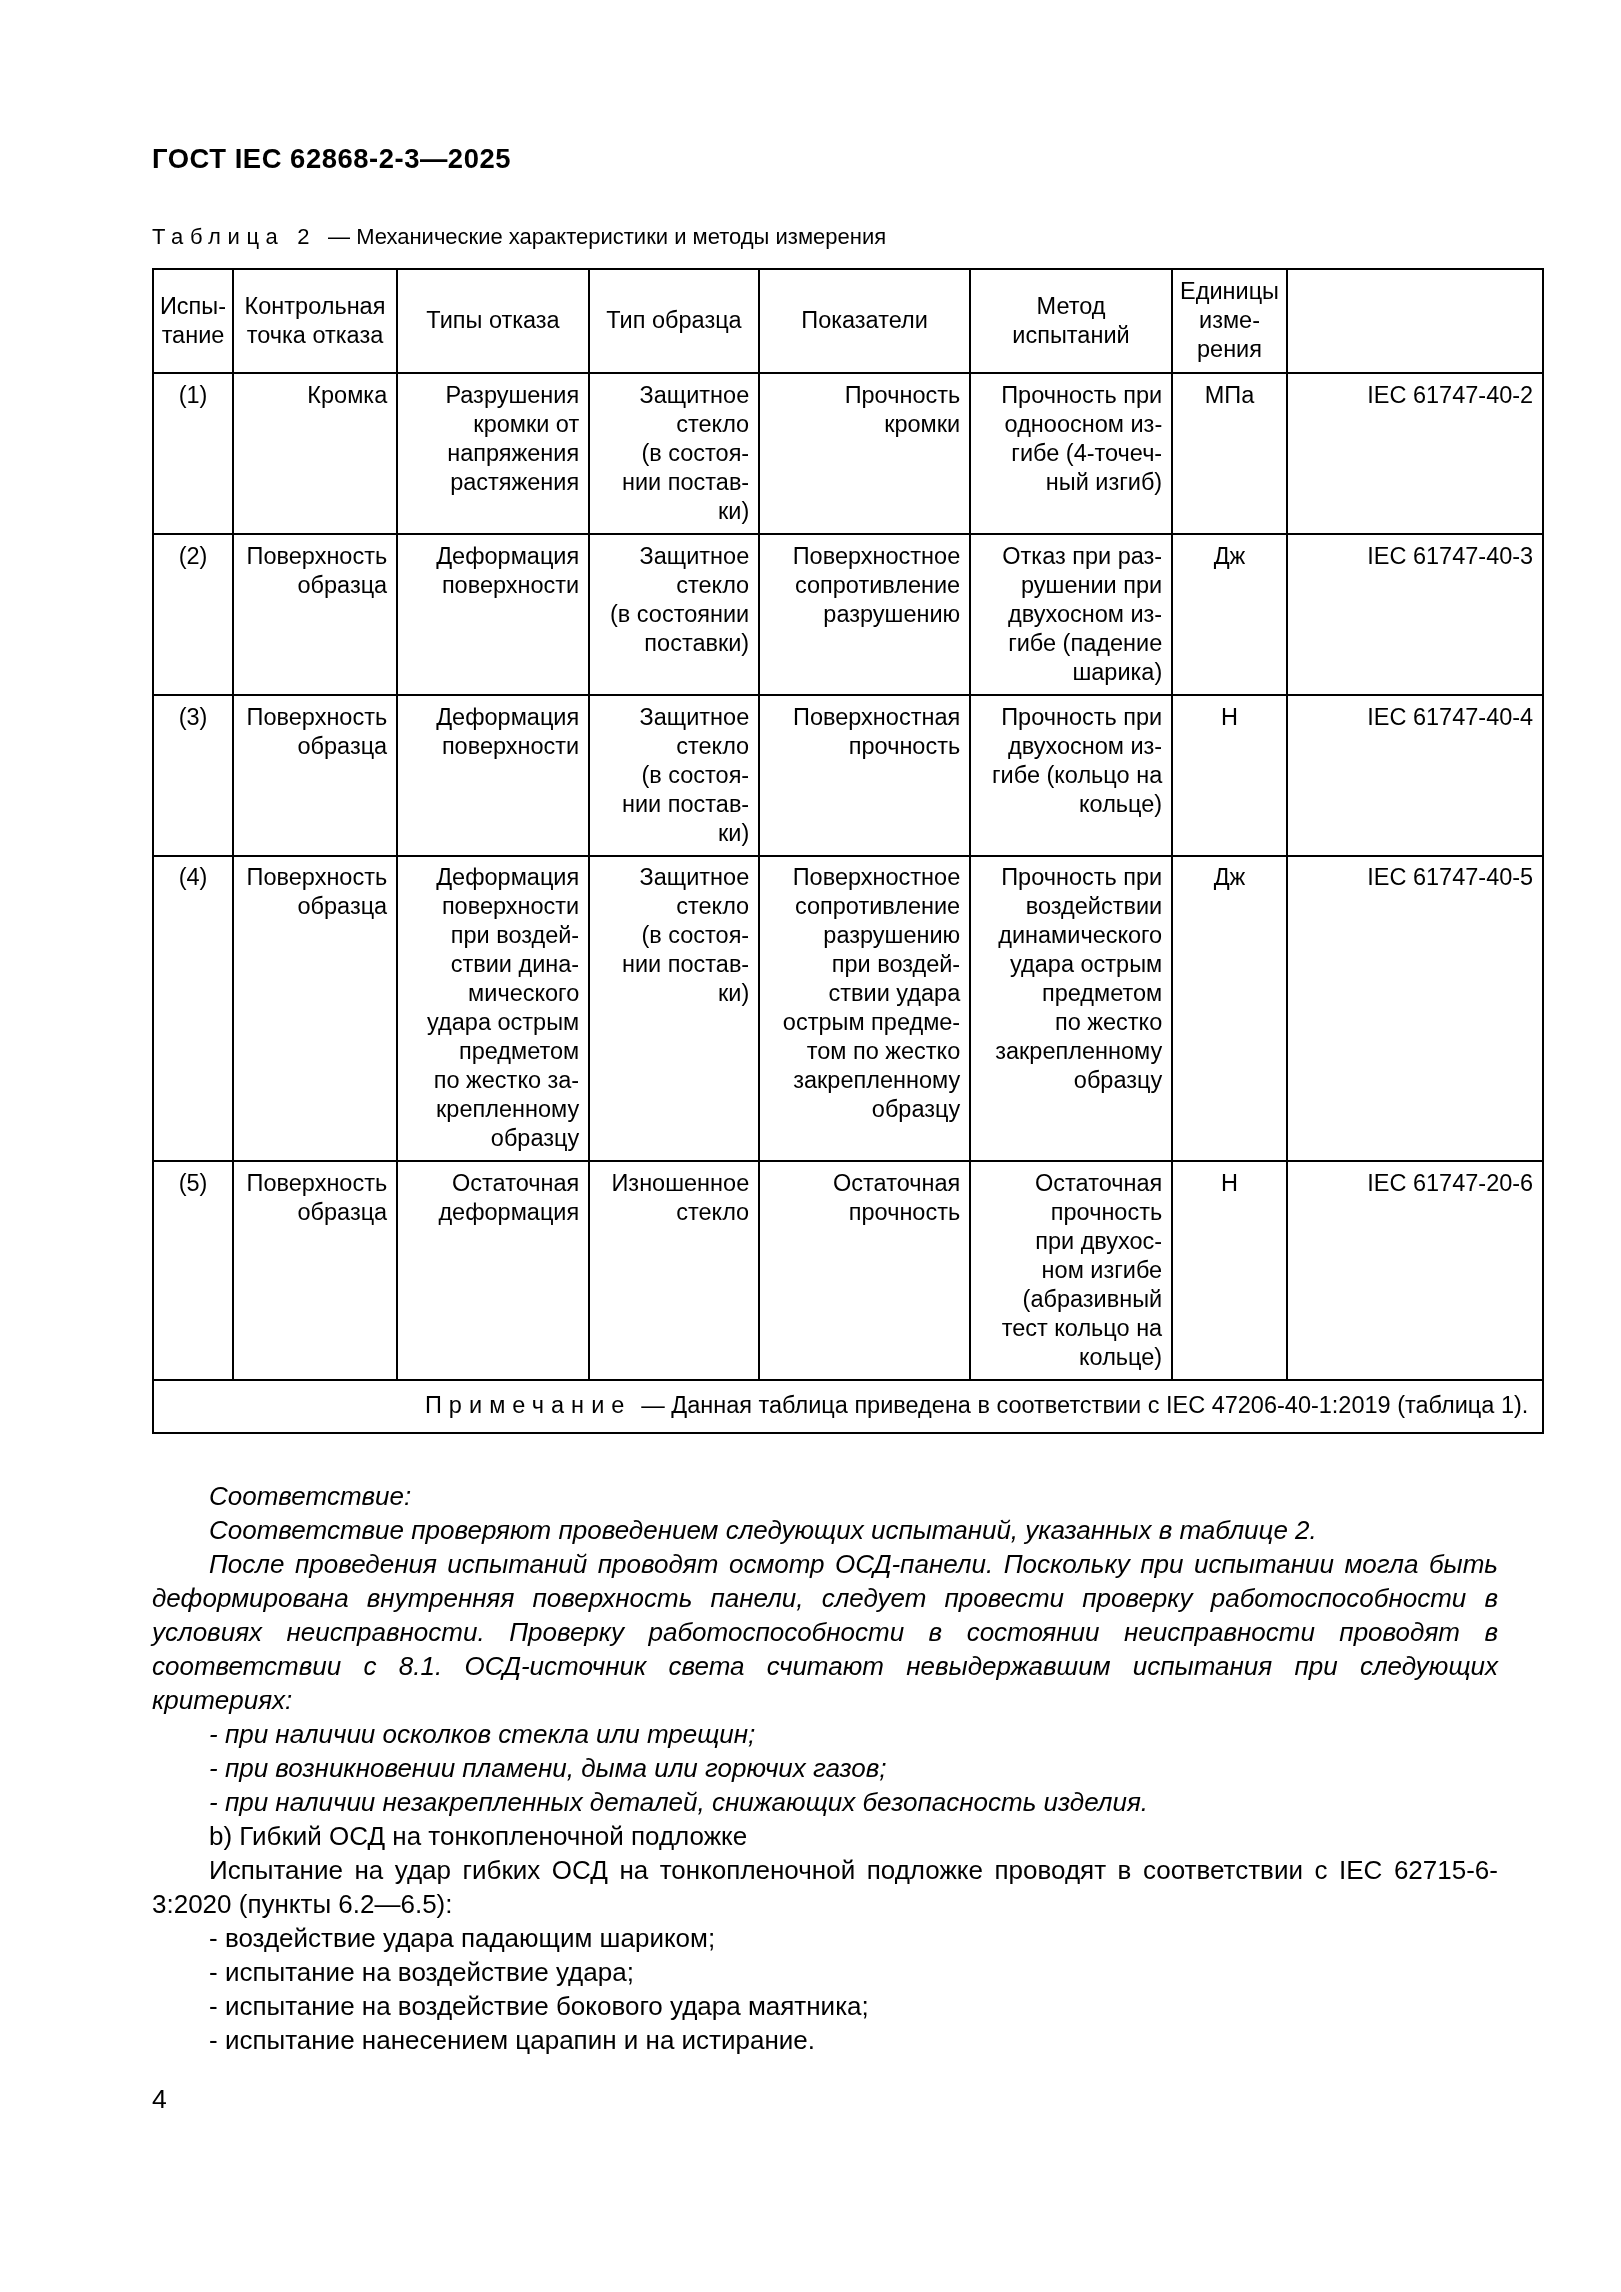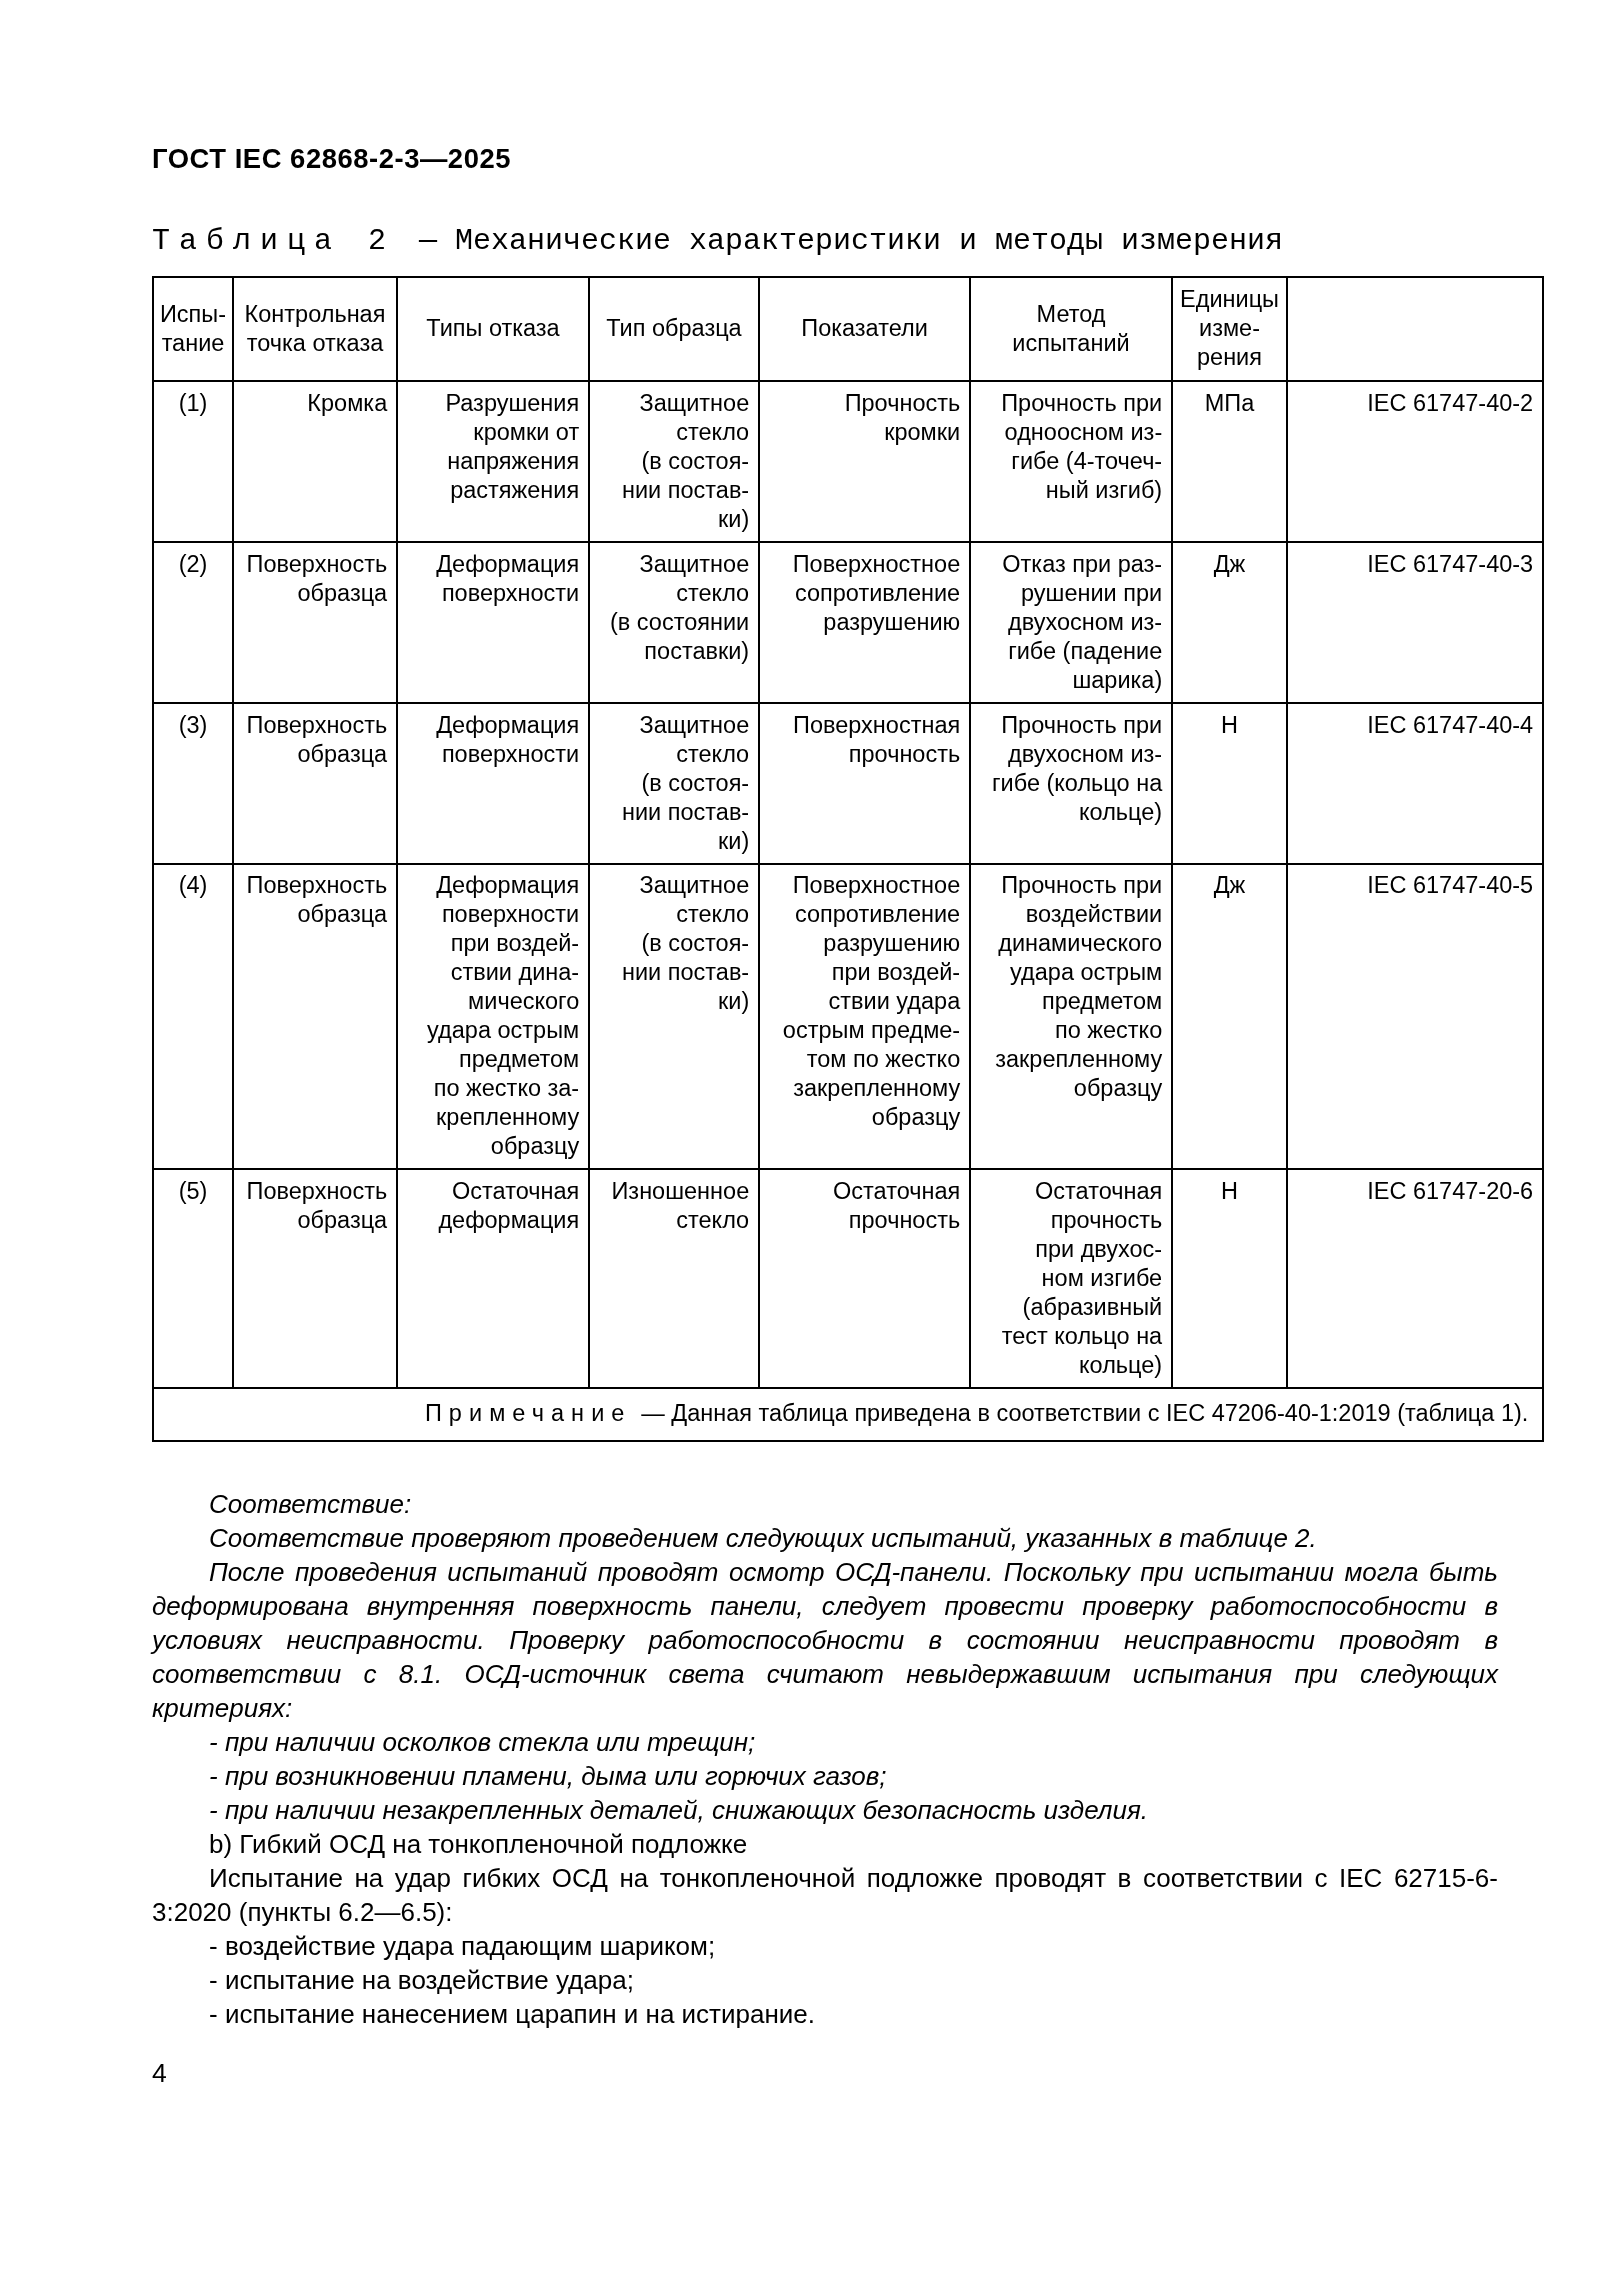--- a/index.html
+++ b/index.html
@@ -14,23 +14,22 @@
     font-family: "Liberation Sans", sans-serif;
     overflow: hidden;
   }
   .doc-header {
     font-size: 27.4px;
     font-weight: bold;
     letter-spacing: 0.02em;
     margin-bottom: 49px;
   }
   .table-caption {
-    font-size: 30px;
+    font-size: 22px;
     margin-bottom: 17.6px;
-    font-family: Liberation Mono, monospace;
   }
   .spaced { letter-spacing: 0.30em; }
   .caption-text { margin-left: 5.9px; }
 
   table.spec-table {
     width: 1389px;
     border-collapse: collapse;
     table-layout: fixed;
     border: 2.9px solid #000;
   }
@@ -245,19 +244,20 @@
     <p class="it">Соответствие:</p>
     <p class="it just">Соответствие проверяют проведением следующих испытаний, указанных в таблице 2.</p>
     <p class="it just">После проведения испытаний проводят осмотр ОСД-панели. Поскольку при испытании могла быть деформирована внутренняя поверхность панели, следует провести проверку работоспособности в условиях неисправности. Проверку работоспособности в состоянии неисправности проводят в соответствии с 8.1. ОСД-источник света считают невыдержавшим испытания при следующих критериях:</p>
     <p class="it">- при наличии осколков стекла или трещин;</p>
     <p class="it">- при возникновении пламени, дыма или горючих газов;</p>
     <p class="it">- при наличии незакрепленных деталей, снижающих безопасность изделия.</p>
     <p>b) Гибкий ОСД на тонкопленочной подложке</p>
     <p class="just">Испытание на удар гибких ОСД на тонкопленочной подложке проводят в соответствии с IEC 62715-6-3:2020 (пункты 6.2—6.5):</p>
     <p>- воздействие удара падающим шариком;</p>
     <p>- испытание на воздействие удара;</p>
+    <p>- испытание на воздействие бокового удара маятника;</p>
     <p>- испытание нанесением царапин и на истирание.</p>
   </div>
 
   <div class="page-number">4</div>
 
 </div>
 
 
 </body></html>

